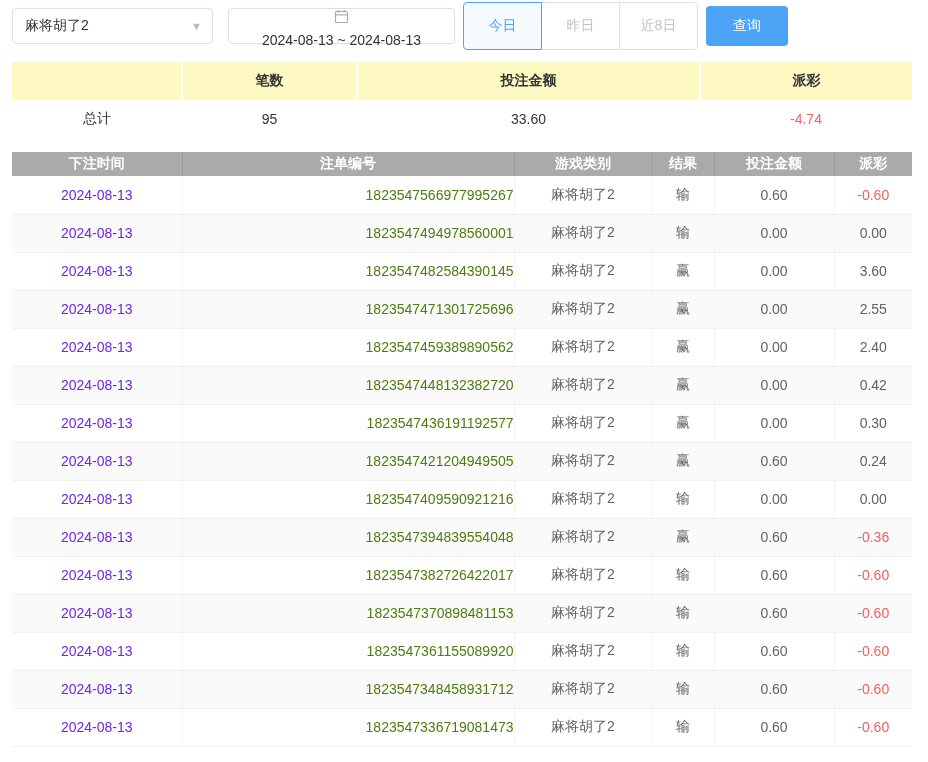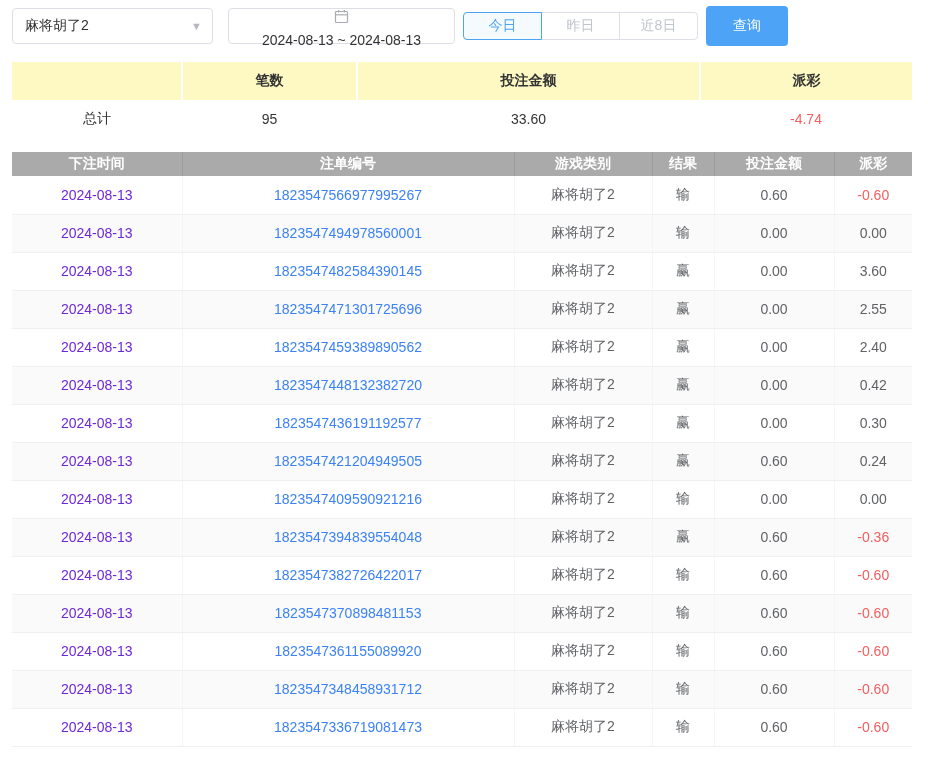--- a/index.html
+++ b/index.html
@@ -20,21 +20,21 @@
   }
   .select .caret { color: #b6b9c0; font-size: 11px; }
   .date-picker {
     width: 227px; height: 36px; border: 1px solid #dcdfe6; border-radius: 4px;
     display: flex; align-items: center; gap: 8px; padding: 0 10px;
     margin-left: 15px; color: #333; cursor: pointer; background: #fff; flex-direction: column;
   }
   .date-picker svg { flex: 0 0 auto; }
   .btn-group { display: flex; margin-left: 8px; }
   .qbtn {
-    min-width: 79px; height: 28px; background: #fff; border: 1px solid #dcdfe6;
+    min-width: 79px; height: 48px; background: #fff; border: 1px solid #dcdfe6;
     color: #c0c4cc; font-size: 14px; cursor: pointer; margin-left: -1px;
     font-family: inherit; padding: 0 18px;
   }
   .qbtn:first-child { border-radius: 4px 0 0 4px; margin-left: 0; }
   .qbtn:last-child { border-radius: 0 4px 4px 0; }
   .qbtn.active {
     color: #4da3f5; border-color: #4da3f5; background: #f4fafe; position: relative; z-index: 1;
   }
   .search-btn {
     width: 82px; height: 40px; margin-left: 8px; border: none; border-radius: 4px;
@@ -62,21 +62,21 @@
     border-right: 1px solid #9c9c9c;
   }
   .records thead th:last-child { border-right: none; }
   .records tbody td {
     border-bottom: 1px solid #f0f0f0; border-right: 1px solid #f5f5f5;
     color: #606266; background: #fff;
   }
   .records tbody td:last-child { border-right: none; }
   .records tbody tr:nth-child(even) td { background: #fafafa; }
   .records td.c-time { color: #6d28d9; }
-  .records td.c-betno { color: #3b82f6; }
+  .records td.c-betno { color: #4d7c0f; text-align: right; }
 
   .neg { color: #f25f5f !important; }
 </style>
 </head>
 <body>
 
 <div class="page">
 
   <div class="filter-bar">
     <div class="select">

